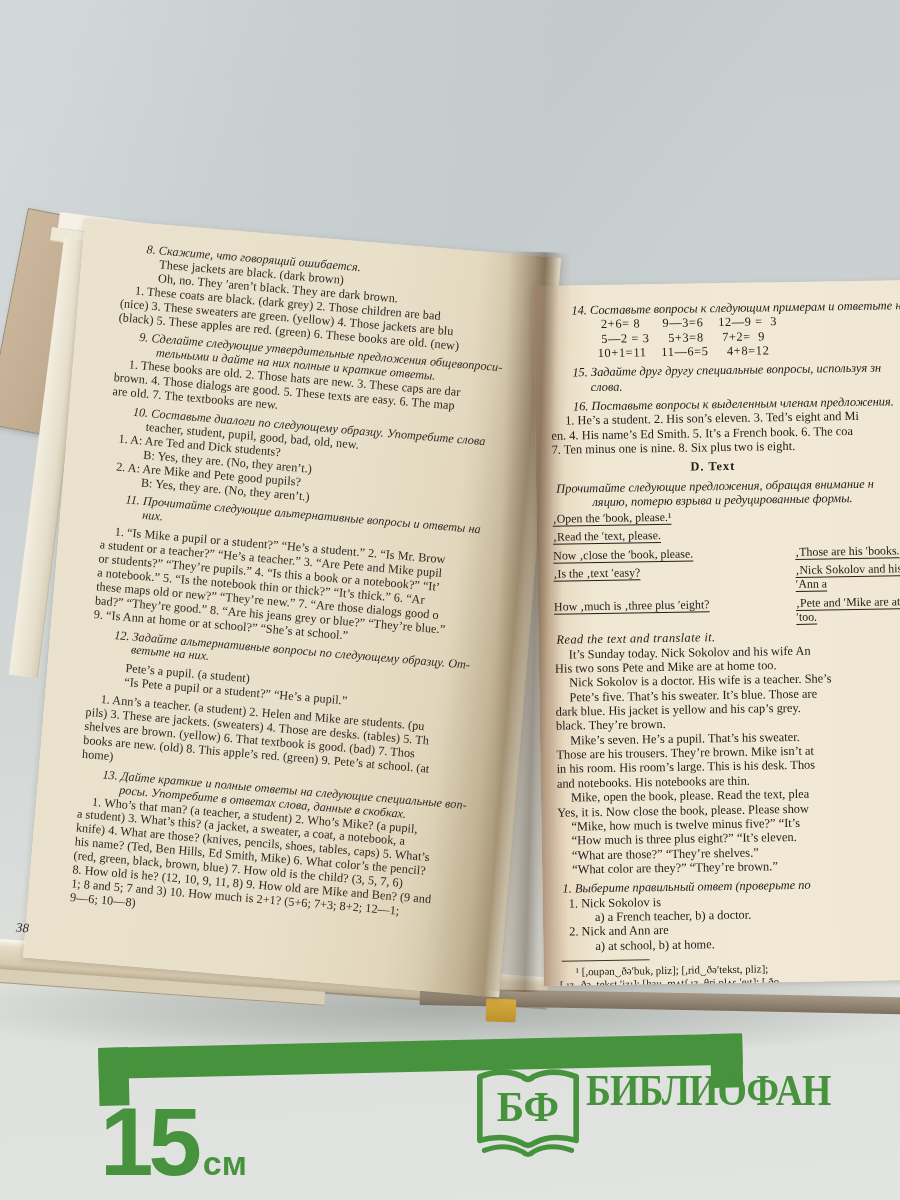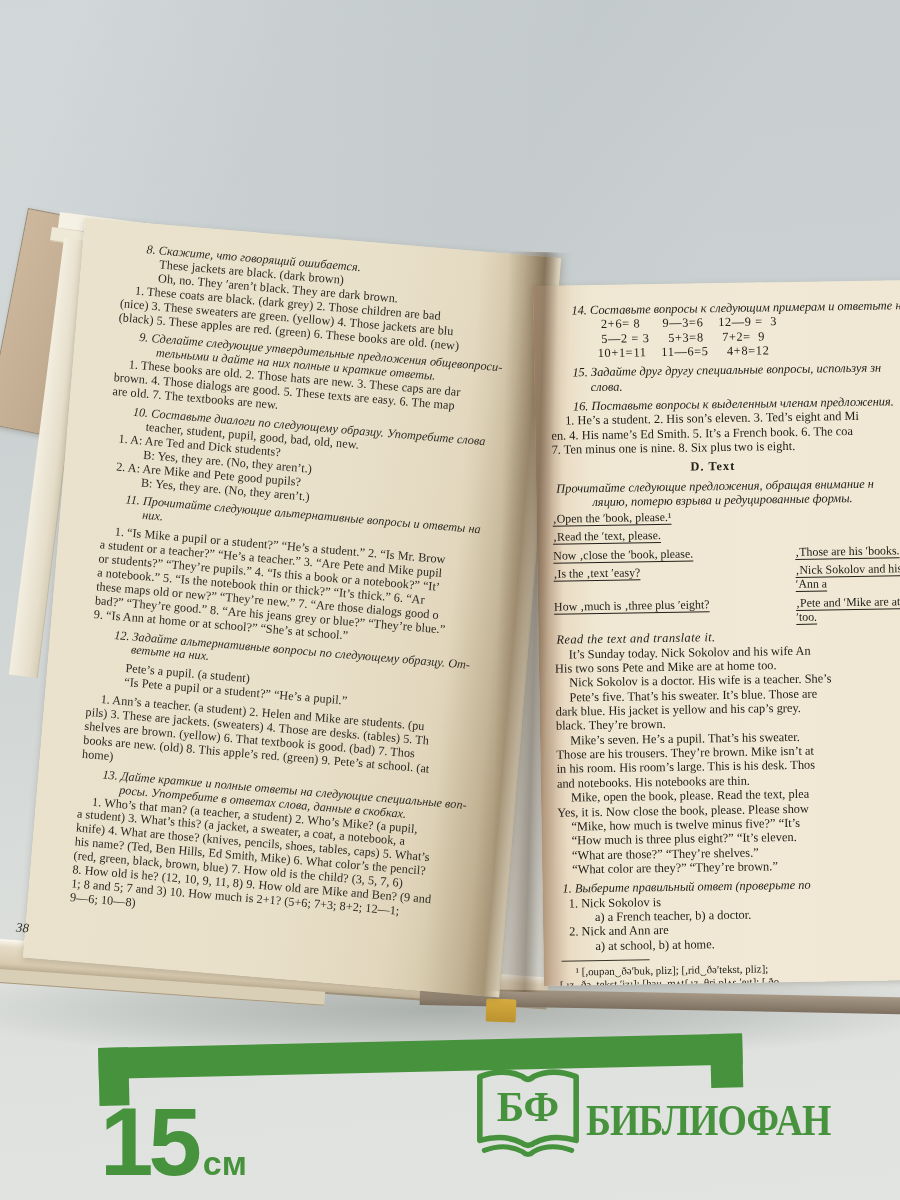--- a/index.html
+++ b/index.html
@@ -79,21 +79,21 @@
   
   .ruler-group{position:absolute;left:98px;top:1040px;width:644px;height:70px;
          transform:rotate(-1.3deg);transform-origin:0 0;}
   .ruler-bar{position:absolute;left:0;top:8px;width:644px;height:31px;background:var(--green,#47923c);}
   .ruler-tab-l{position:absolute;left:0;top:8px;width:30px;height:58px;background:var(--green,#47923c);}
   .ruler-tab-r{position:absolute;left:612px;top:8px;width:32px;height:54px;background:var(--green,#47923c);}
   .ruler-label{position:absolute;left:100px;top:1066px;color:var(--green,#47923c);
          font-family:"Liberation Sans",sans-serif;font-weight:bold;margin-top:28px;}
   .ruler-value{font-size:96px;letter-spacing:-5px;line-height:1;}
   .ruler-unit{font-size:34px;letter-spacing:0;margin-left:6px;}
-  .logo{position:absolute;left:472px;top:1062px;display:flex;align-items:center;color:var(--green,#47923c);}
+  .logo{position:absolute;left:472px;top:1062px;display:flex;align-items:flex-start;color:var(--green,#47923c);}
   .logo svg{width:112px;height:112px;}
   .logo-name{font-family:"Liberation Serif",serif;font-weight:bold;font-size:42px;letter-spacing:-1px;
          transform:scaleX(.9) scaleY(1.05);transform-origin:left center;margin-left:2px;margin-top:4px;}
 </style>
 </head>
 <body>
 
 <div class="scene">
   <div class="bg-streak"></div>
   <div class="book-shadow"></div>

